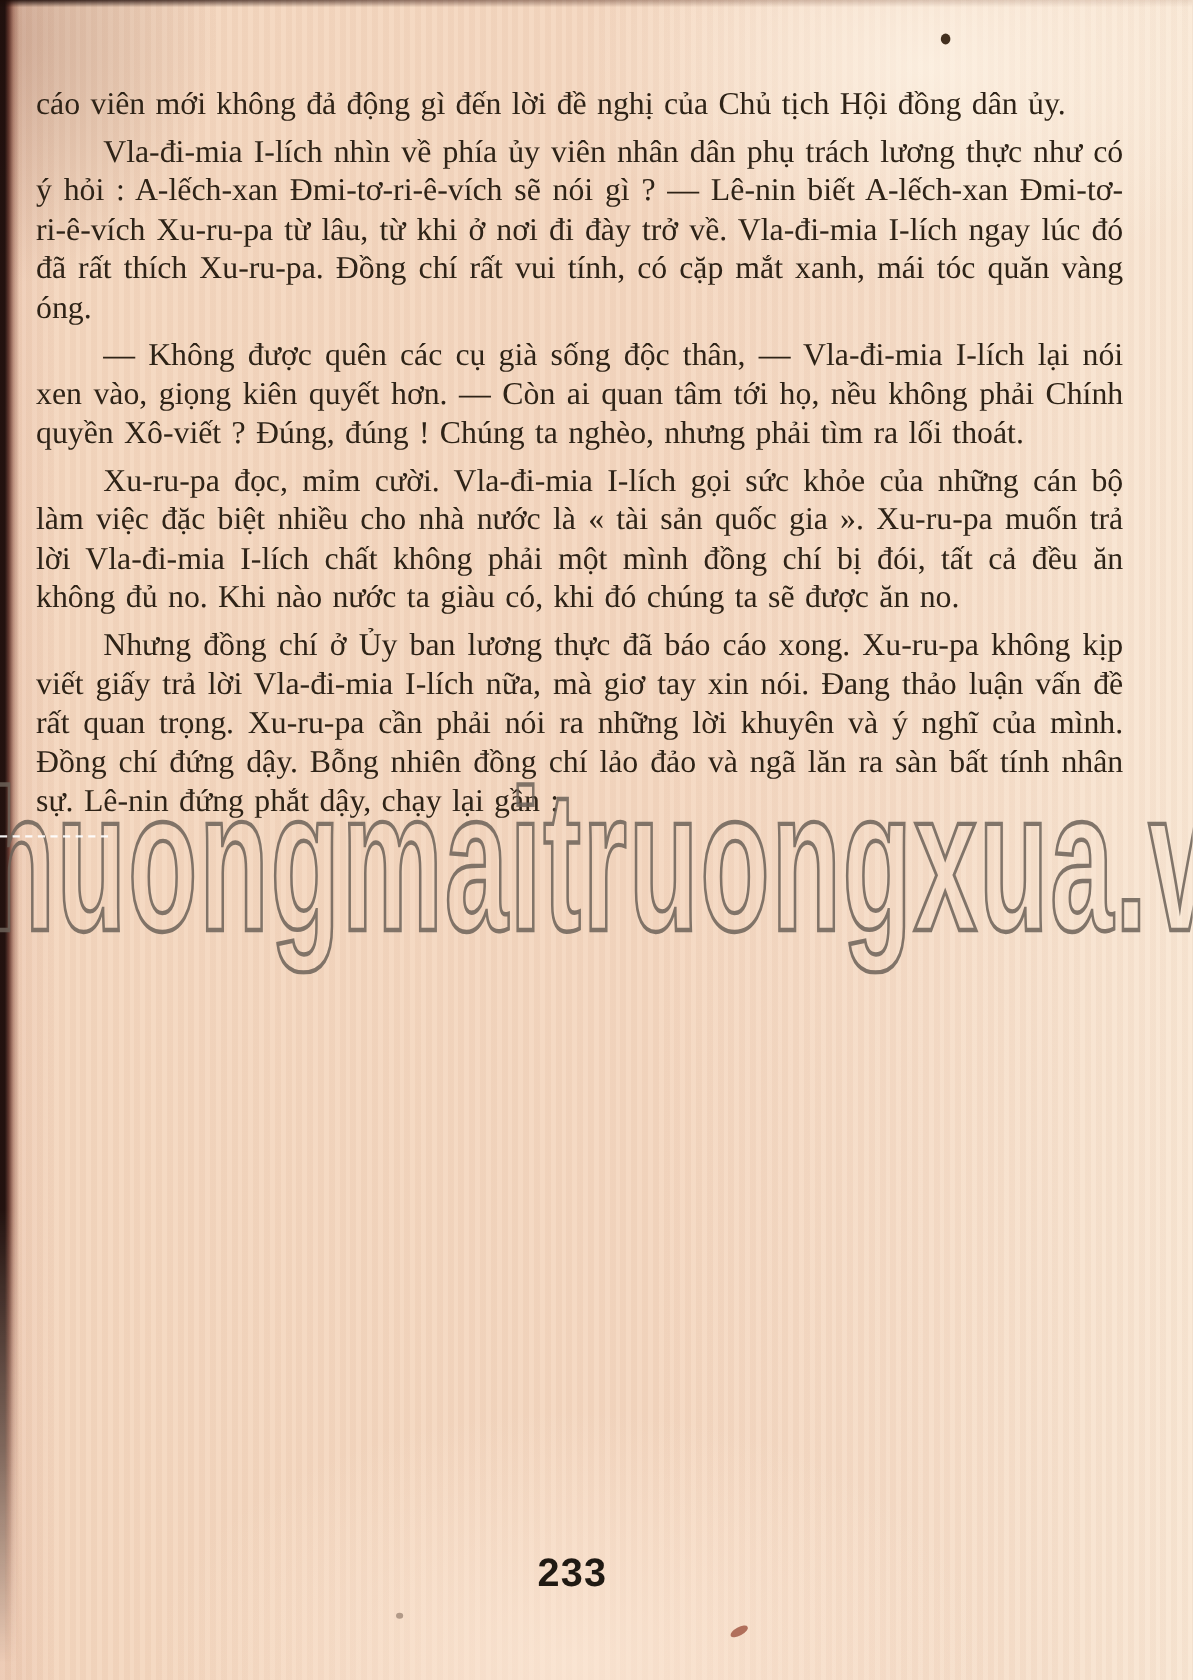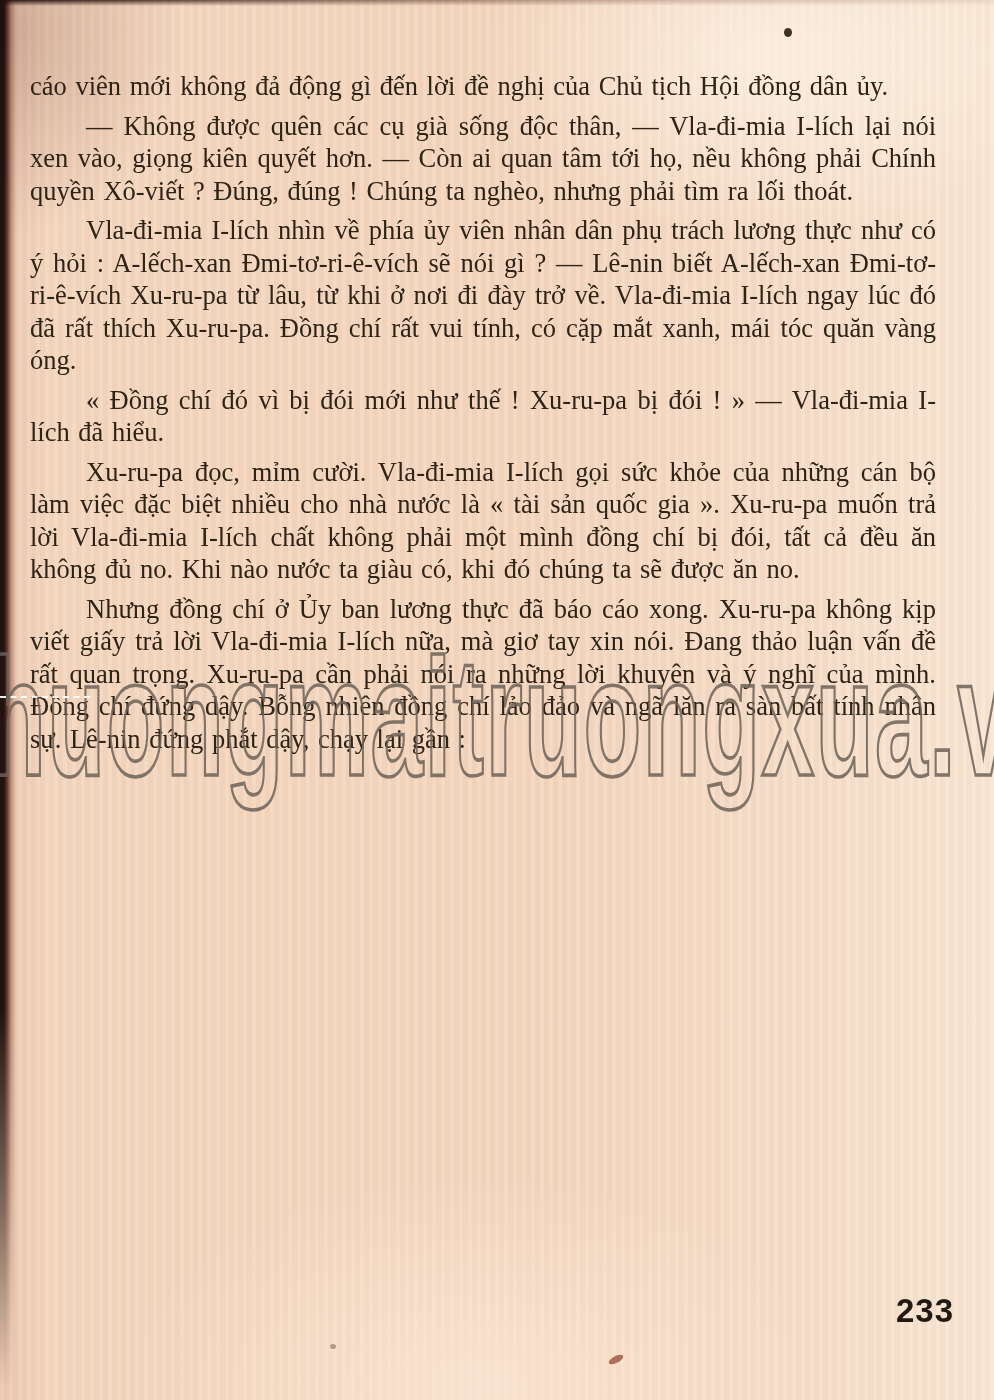--- a/index.html
+++ b/index.html
@@ -60,21 +60,21 @@
     transform: scale(0.52, 0.92);
     transform-origin: 0 50%;
   }
   .dashed-line {
     position: absolute; left: 0; top: 696px; width: 90px;
     border-top: 2px dashed rgba(255,255,255,0.92);
     pointer-events: none;
   }
   .page-number {
     position: absolute; left: 0; top: 1292px; width: 954px;
-    text-align: right;
+    text-align: center;
     font-family: "Liberation Sans", sans-serif;
     font-weight: bold;
     font-size: 33px;
     letter-spacing: 1px;
     color: #201a13;
   }
   
   .speck-top { position: absolute; left: 784px; top: 28px; width: 8px; height: 9px; border-radius: 50%; background: #43301f; }
   .stain-red { position: absolute; left: 608px; top: 1356px; width: 16px; height: 7px; border-radius: 50%; background: #93402c; opacity: 0.7; transform: rotate(-28deg); }
   .speck-bottom { position: absolute; left: 330px; top: 1344px; width: 6px; height: 5px; border-radius: 50%; background: #b29a88; }
@@ -82,23 +82,22 @@
 </head>
 <body>
 
 <div class="page">
 
   <div class="edge-left"></div>
   <div class="edge-top"></div>
 
   <div class="text-block">
     <p class="no-indent">cáo viên mới không đả động gì đến lời đề nghị của Chủ tịch Hội đồng dân ủy.</p>
+    <p>Vla-đi-mia I-lích nhìn về phía ủy viên nhân dân phụ trách lương thực như có ý hỏi : A-lếch-xan Đmi-tơ-ri-ê-vích sẽ nói gì ? — Lê-nin biết A-lếch-xan Đmi-tơ-ri-ê-vích Xu-ru-pa từ lâu, từ khi ở nơi đi đày trở về. Vla-đi-mia I-lích ngay lúc đó đã rất thích Xu-ru-pa. Đồng chí rất vui tính, có cặp mắt xanh, mái tóc quăn vàng óng.</p>
     <p>— Không được quên các cụ già sống độc thân, — Vla-đi-mia I-lích lại nói xen vào, giọng kiên quyết hơn. — Còn ai quan tâm tới họ, nều không phải Chính quyền Xô-viết ? Đúng, đúng ! Chúng ta nghèo, nhưng phải tìm ra lối thoát.</p>
-    <p>Vla-đi-mia I-lích nhìn về phía ủy viên nhân dân phụ trách lương thực như có ý hỏi : A-lếch-xan Đmi-tơ-ri-ê-vích sẽ nói gì ? — Lê-nin biết A-lếch-xan Đmi-tơ-ri-ê-vích Xu-ru-pa từ lâu, từ khi ở nơi đi đày trở về. Vla-đi-mia I-lích ngay lúc đó đã rất thích Xu-ru-pa. Đồng chí rất vui tính, có cặp mắt xanh, mái tóc quăn vàng óng.</p>
-    <p>« Đồng chí đó vì bị đói mới như thế ! Xu-ru-pa bị đói ! » — Vla-đi-mia I-lích đã hiểu.</p>
     <p>Xu-ru-pa đọc, mỉm cười. Vla-đi-mia I-lích gọi sức khỏe của những cán bộ làm việc đặc biệt nhiều cho nhà nước là « tài sản quốc gia ». Xu-ru-pa muốn trả lời Vla-đi-mia I-lích chất không phải một mình đồng chí bị đói, tất cả đều ăn không đủ no. Khi nào nước ta giàu có, khi đó chúng ta sẽ được ăn no.</p>
     <p>Nhưng đồng chí ở Ủy ban lương thực đã báo cáo xong. Xu-ru-pa không kịp viết giấy trả lời Vla-đi-mia I-lích nữa, mà giơ tay xin nói. Đang thảo luận vấn đề rất quan trọng. Xu-ru-pa cần phải nói ra những lời khuyên và ý nghĩ của mình. Đồng chí đứng dậy. Bỗng nhiên đồng chí lảo đảo và ngã lăn ra sàn bất tính nhân sự. Lê-nin đứng phắt dậy, chạy lại gần :</p>
   </div>
 
   <div class="watermark">
     <span>huongmaitruongxua.v</span>
   </div>
   <div class="dashed-line"></div>
 
   <div class="page-number">233</div>

